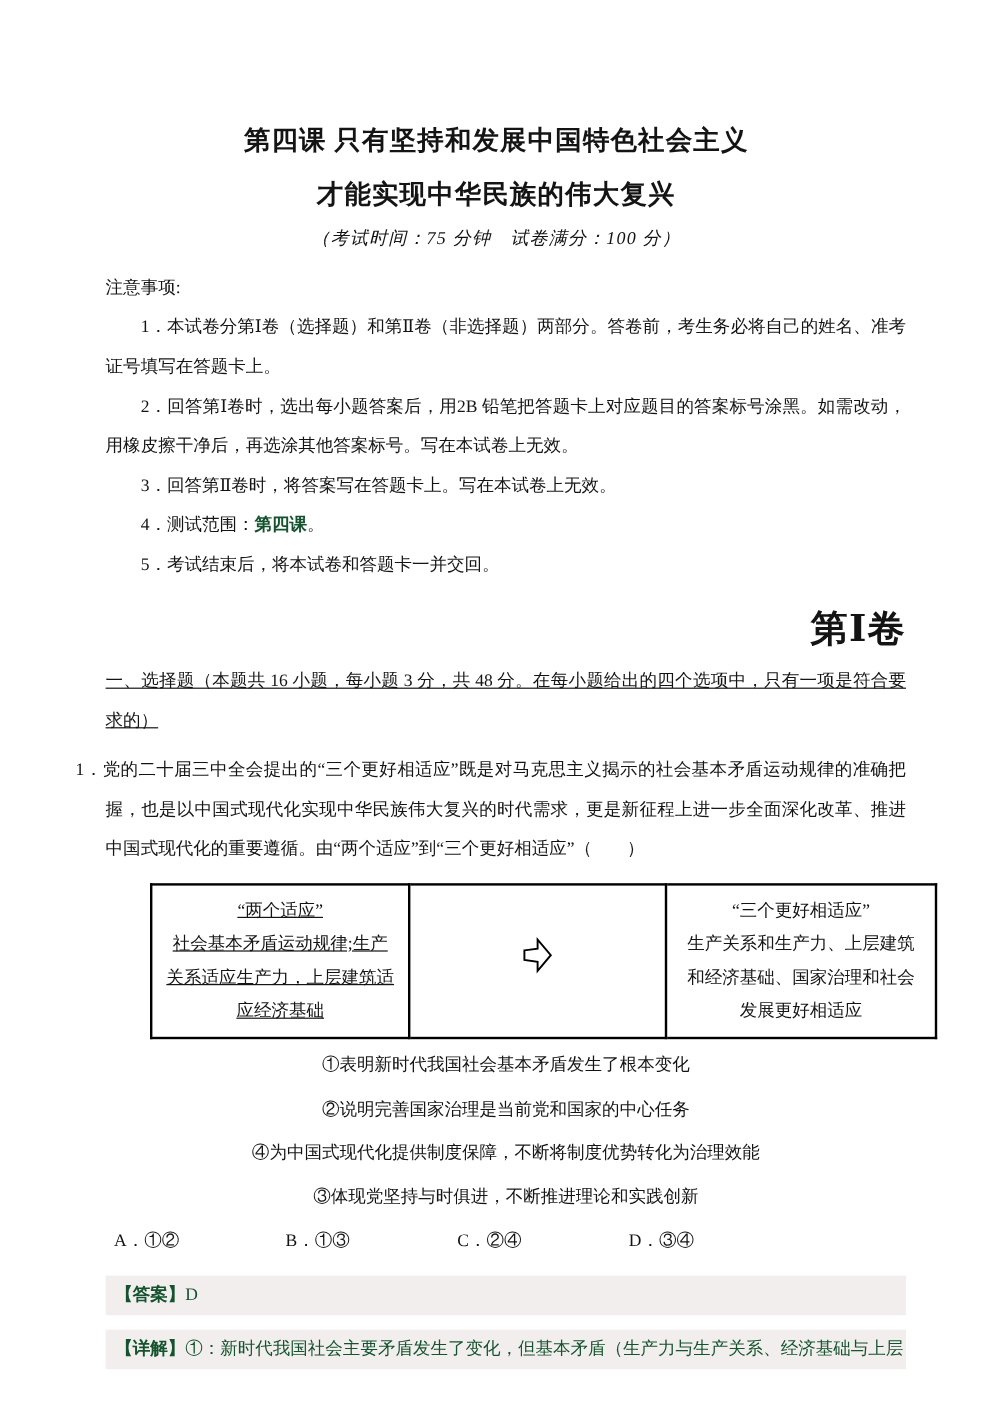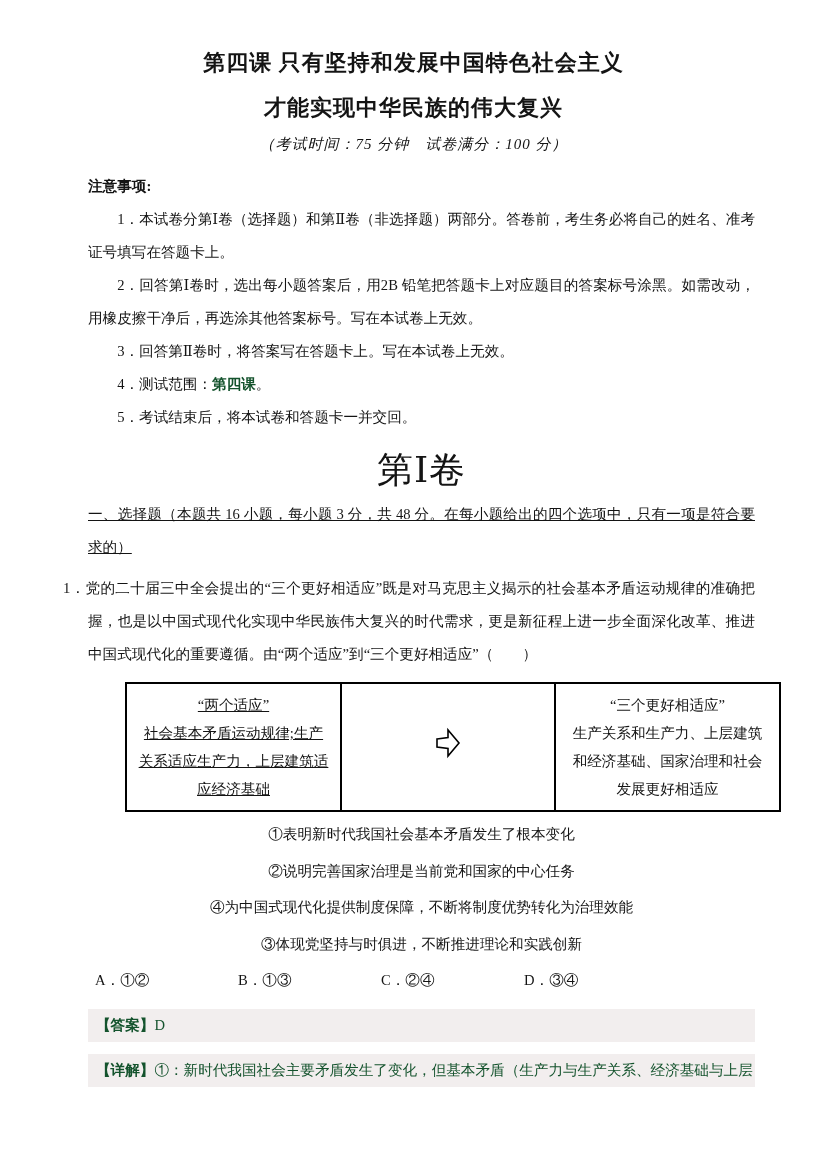--- a/index.html
+++ b/index.html
@@ -8,21 +8,21 @@
     background: #ffffff;
   }
   body {
     width: 827px;
     height: 1169px;
     overflow: hidden;
     font-family: "Liberation Serif", "DejaVu Serif", serif;
     color: #141414;
   }
   .header {
-    padding-top: 48px;
+    padding-top: 102px;
     text-align: center;
   }
   .title-line {
     font-size: 22px;
     font-weight: bold;
     line-height: 30px;
     margin: 0;
     letter-spacing: 1px;
   }
   .title-line.second {
@@ -32,38 +32,38 @@
     margin: 12px 0 0 0;
     font-size: 15px;
     font-style: italic;
     letter-spacing: 1px;
   }
   .content {
     margin: 16px 72px 0 88px; 
     font-size: 14.6px;
   }
   .notice-heading {
-    font-weight: bold;
+    font-weight: normal;
     line-height: 33px;
     margin: 0;
   }
   .notice-item {
     margin: 0;
     line-height: 33px;
     text-indent: 2em;
     text-align: justify;
   }
   .notice-item .red-bold {
     color: #14532d;
     font-weight: bold;
   }
   .section-heading {
-    font-size: 36px;
-    font-weight: normal;
-    text-align: center;
+    font-size: 31px;
+    font-weight: bold;
+    text-align: right;
     margin: 14px 0 6px 0;
     line-height: 44px;
     letter-spacing: 1px;
   }
   .section-intro {
     margin: 0;
     line-height: 33px;
     text-align: justify;
     text-decoration: underline;
   }

